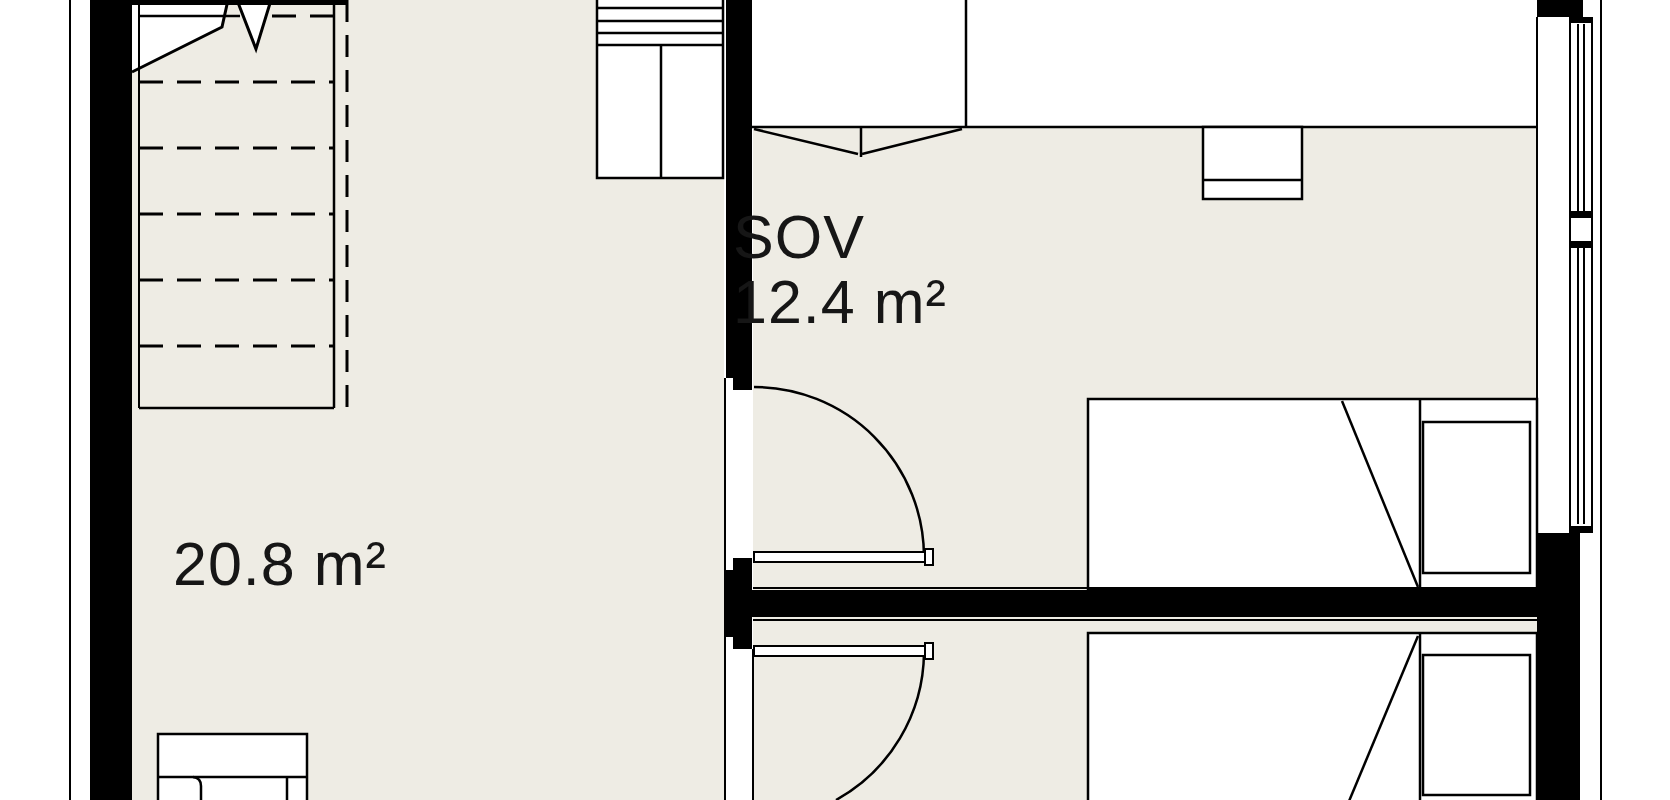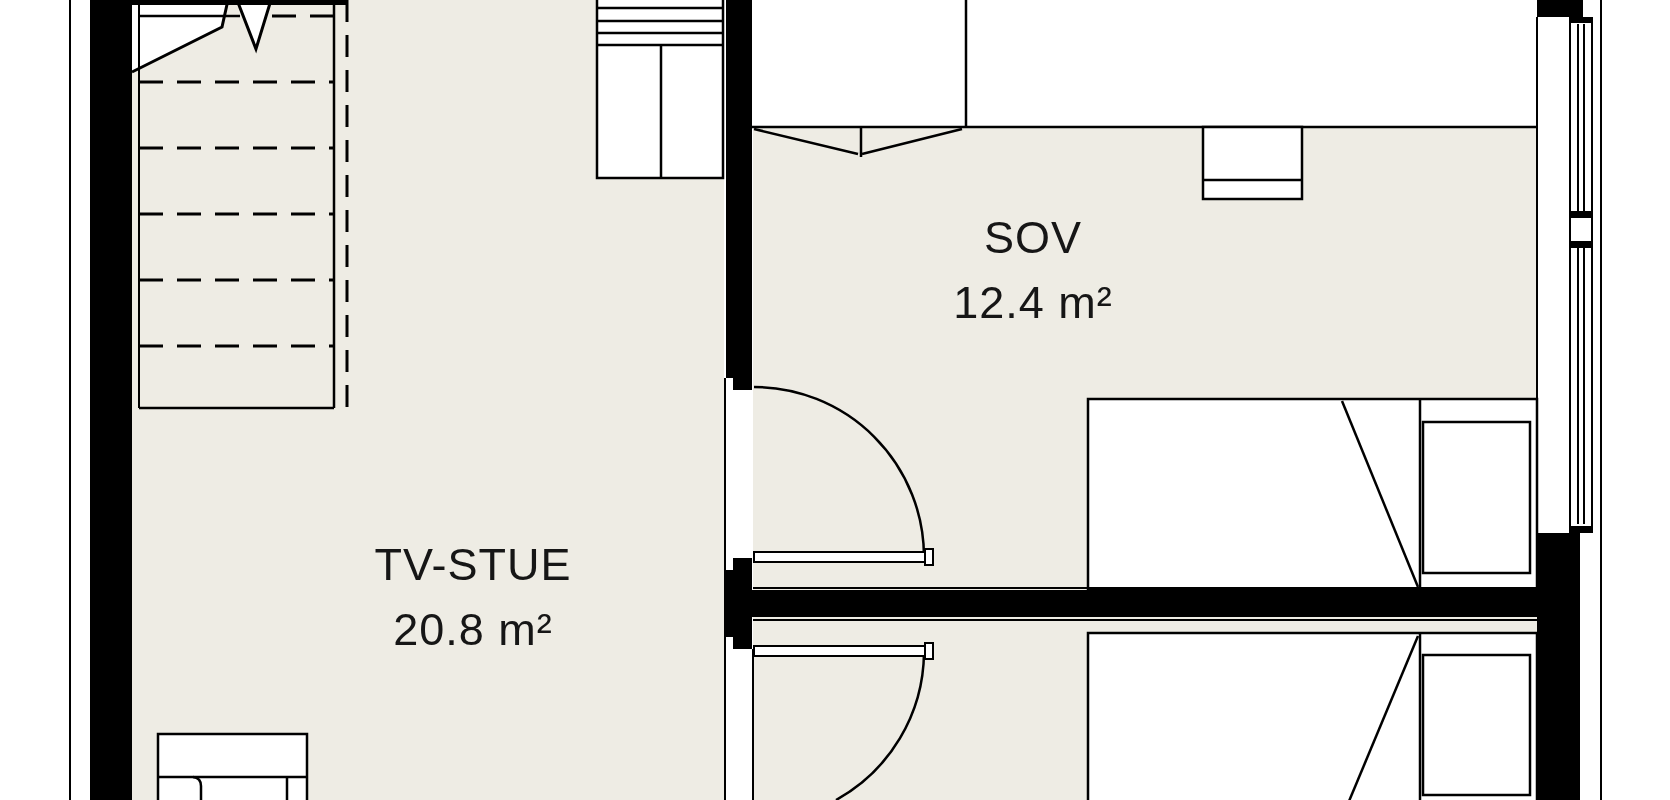--- a/index.html
+++ b/index.html
@@ -7,23 +7,22 @@
     position: relative;
     width: 1670px;
     height: 800px;
     background: #ffffff;
     overflow: hidden;
     font-family: "Liberation Sans", sans-serif;
   }
   #plan svg { position: absolute; left: 0; top: 0; }
   .room-label {
     position: absolute;
-    text-align: center;
     color: #161616;
-    font-size: 45px;
+    font-size: 61px;
     line-height: 65px;
     letter-spacing: 1px;
     white-space: nowrap;
     user-select: none;
   }
   #label-tvstue { left: 173px; top: 532px; width: 600px; }
   #label-sov   { left: 733px; top: 205px; width: 600px; }
 </style>
 </head>
 <body>
@@ -146,21 +145,20 @@
       <g fill="#000" stroke="none">
         <rect x="1570" y="17" width="22" height="6"></rect>
         <rect x="1570" y="211" width="22" height="7"></rect>
         <rect x="1570" y="241" width="22" height="7"></rect>
         <rect x="1570" y="526" width="22" height="7"></rect>
       </g>
     </g>
   </svg>
 
   <div class="room-label" id="label-tvstue">
-    <div>TV-STUE</div>
     <div>20.8 m²</div>
   </div>
   <div class="room-label" id="label-sov">
     <div>SOV</div>
     <div>12.4 m²</div>
   </div>
 
 </div>
 
 </body></html>

